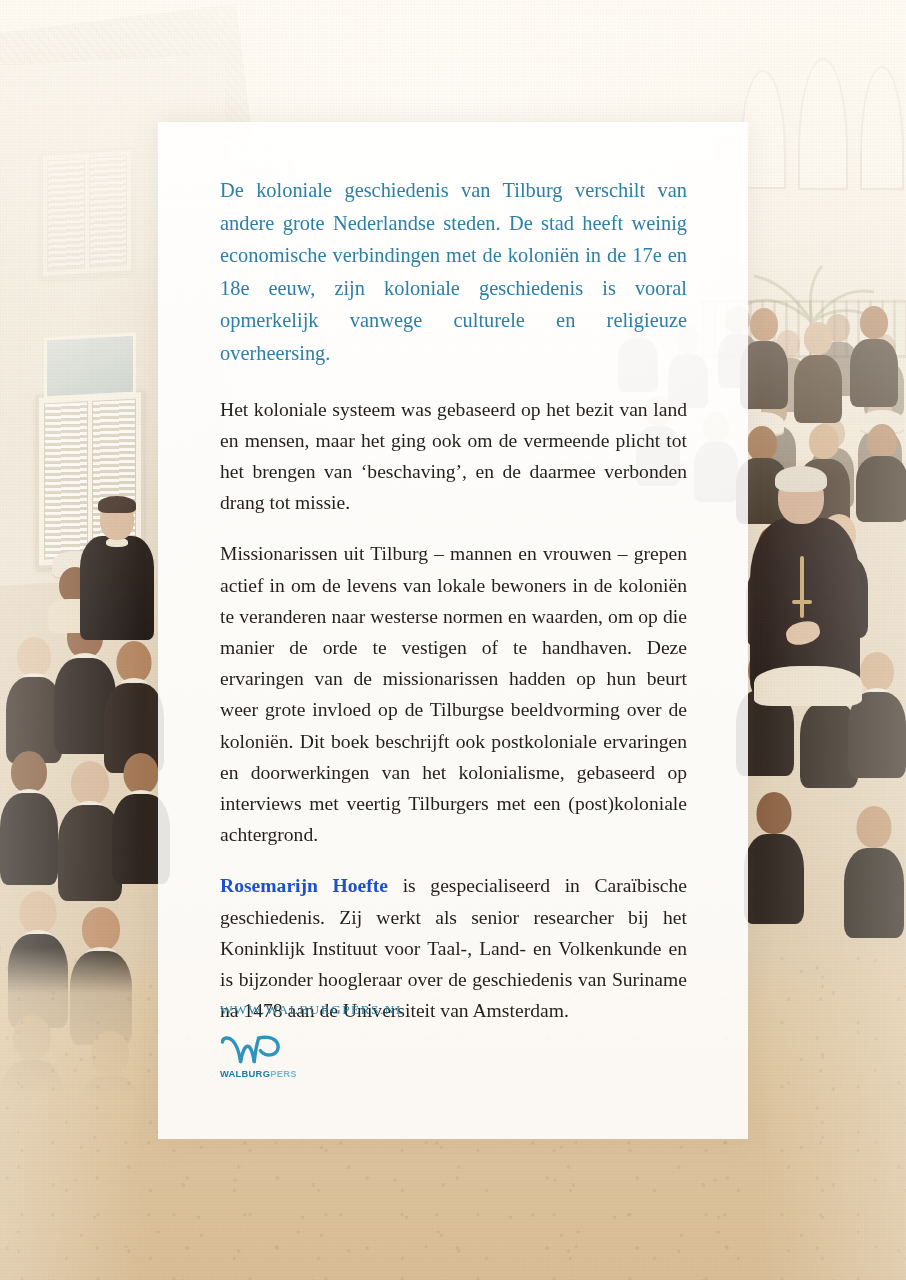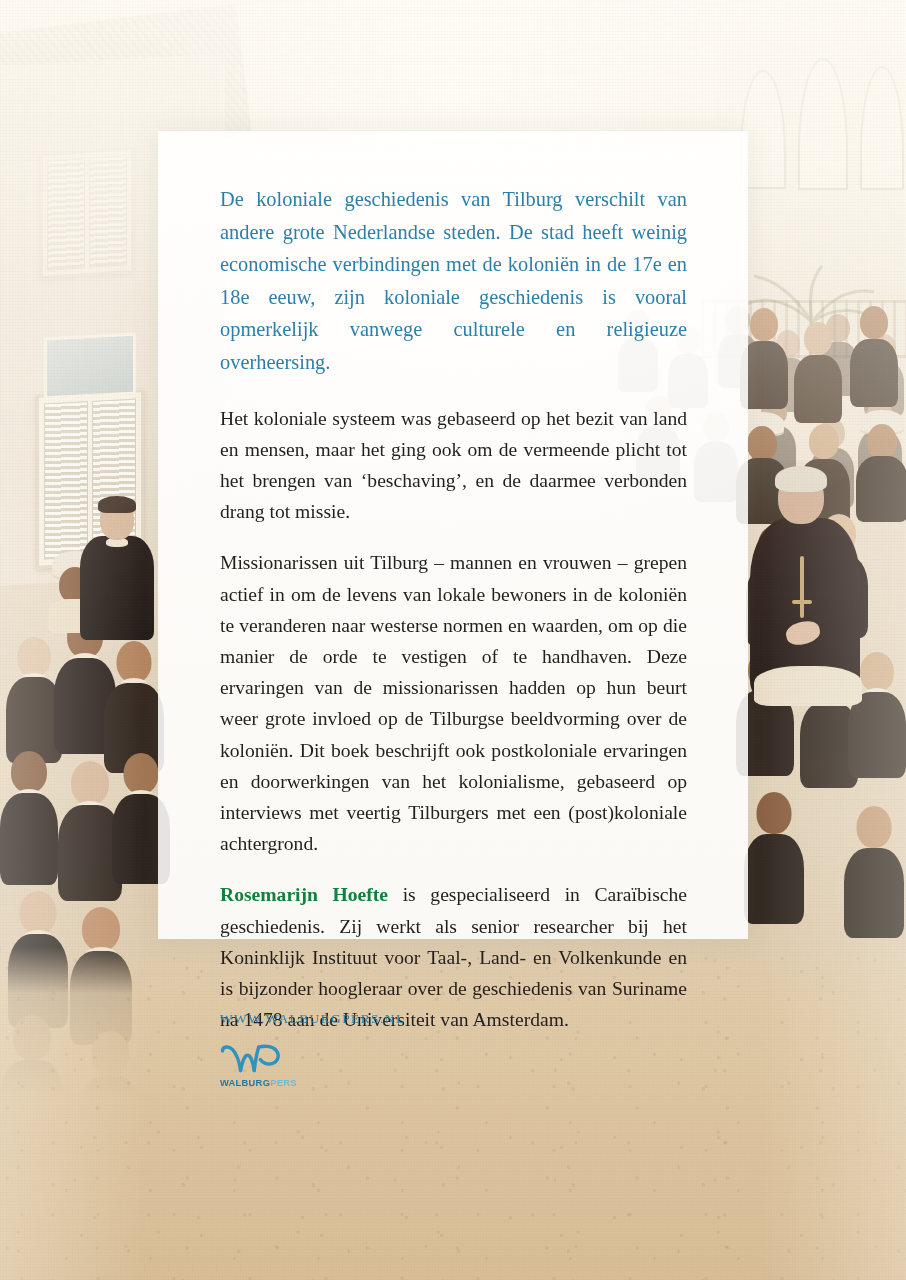--- a/index.html
+++ b/index.html
@@ -266,23 +266,23 @@
     background-image:
       repeating-linear-gradient(0deg, rgba(120,100,78,0.030) 0 1px, transparent 1px 3px),
       repeating-linear-gradient(90deg, rgba(120,100,78,0.024) 0 1px, transparent 1px 3px);
     opacity: 0.75;
   }
 
   
   .panel {
     position: absolute;
     left: 158px;
-    top: 131px;
+    top: 122px;
     width: 590px;
-    height: 808px;
+    height: 1017px;
     background: rgba(255,255,255,0.88);
     box-shadow: 0 0 26px rgba(120,104,82,0.10);
   }
   .panel-inner {
     position: absolute;
     left: 62px;
     top: 52px;
     width: 467px;
   }
 
@@ -298,21 +298,21 @@
   p.para:last-of-type { margin-bottom: 0; }
 
   p.lead {
     color: #2b7fa8;
     font-size: 20.4px;
     line-height: 32.6px;
     margin-bottom: 24px;
   }
 
   .author-name {
-    color: #15803d;
+    color: #1d4ed8;
     font-weight: bold;
   }
 
   
   .p-intro { margin-bottom: 22px; }
   .p-system { margin-bottom: 22px; }
   .p-missions { margin-bottom: 22px; }
 
   
   .footer {

